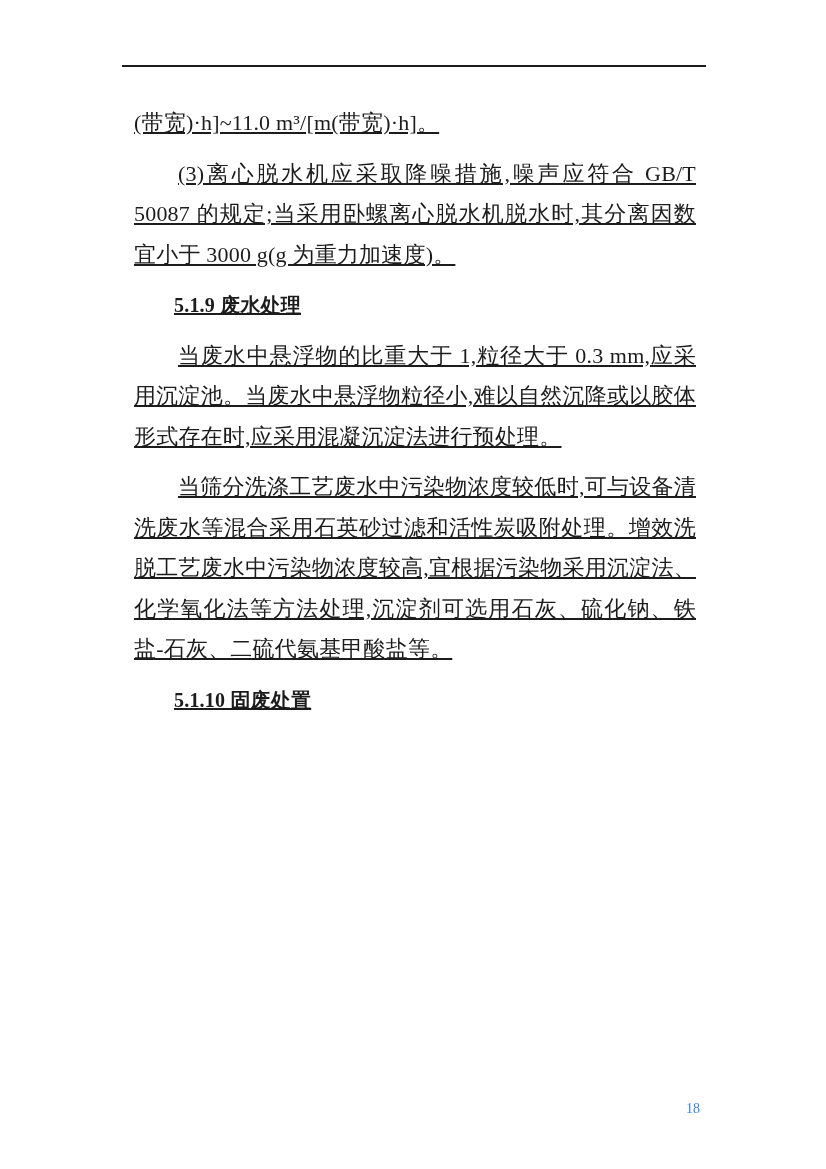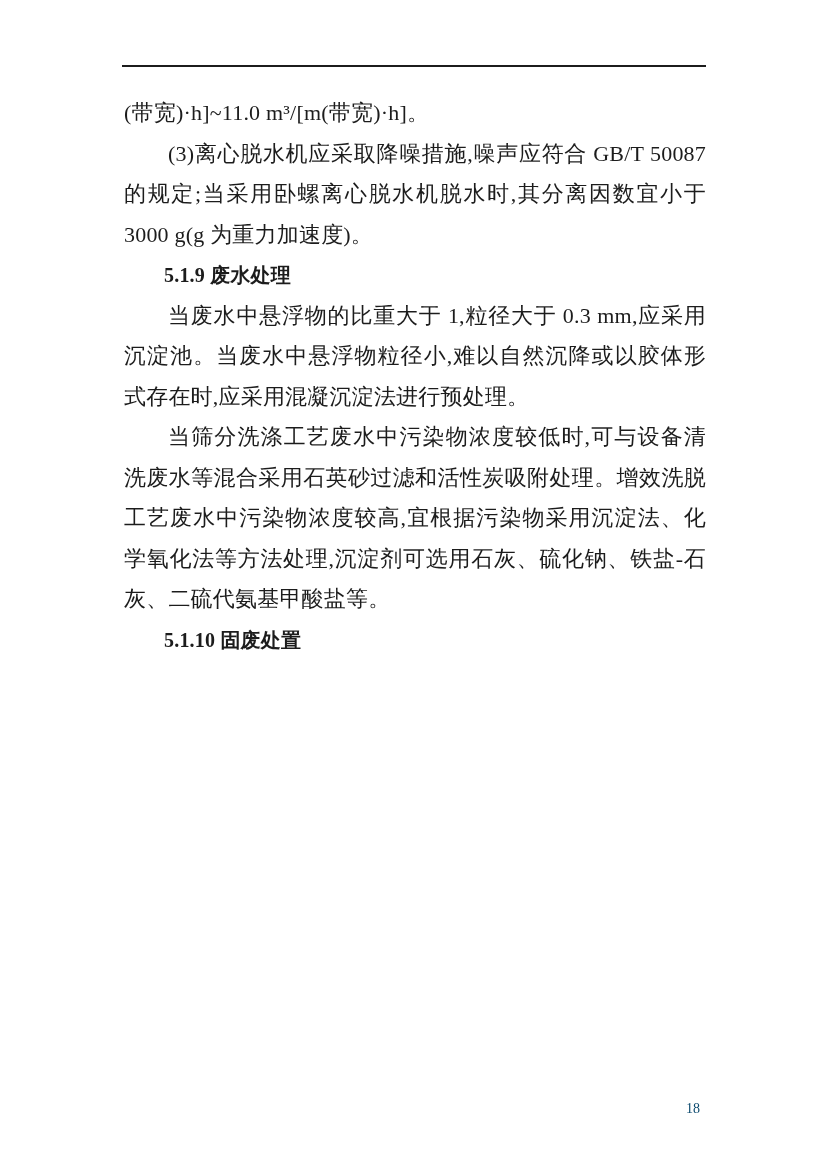--- a/index.html
+++ b/index.html
@@ -30,22 +30,23 @@
     top: 93px;
     left: 124px;
     width: 582px;
     font-size: 22px;
     line-height: 40.5px;
     text-align: justify;
     text-justify: inter-ideograph;
     letter-spacing: 0.2px;
   }
   .content p, .content h3 {
-    margin: 0;
+    margin: 10px;
     padding: 0;
+    text-decoration: underline;
   }
   .para {
     text-indent: 2em;
   }
   .cont {
     text-indent: 0;
   }
   .fill {
     text-align-last: justify;
   }
@@ -54,21 +55,21 @@
     font-size: 20px;
     font-weight: bold;
     line-height: 40.5px;
   }
   .page-number {
     position: absolute;
     top: 1100px;
     left: 686px;
     font-size: 14px;
     line-height: 18px;
-    color: #0c4a6e;
+    color: #3b82f6;
   }
 </style>
 </head>
 <body>
 
 <div class="page">
 
   <div class="header-rule"></div>
 
   <div class="content">

